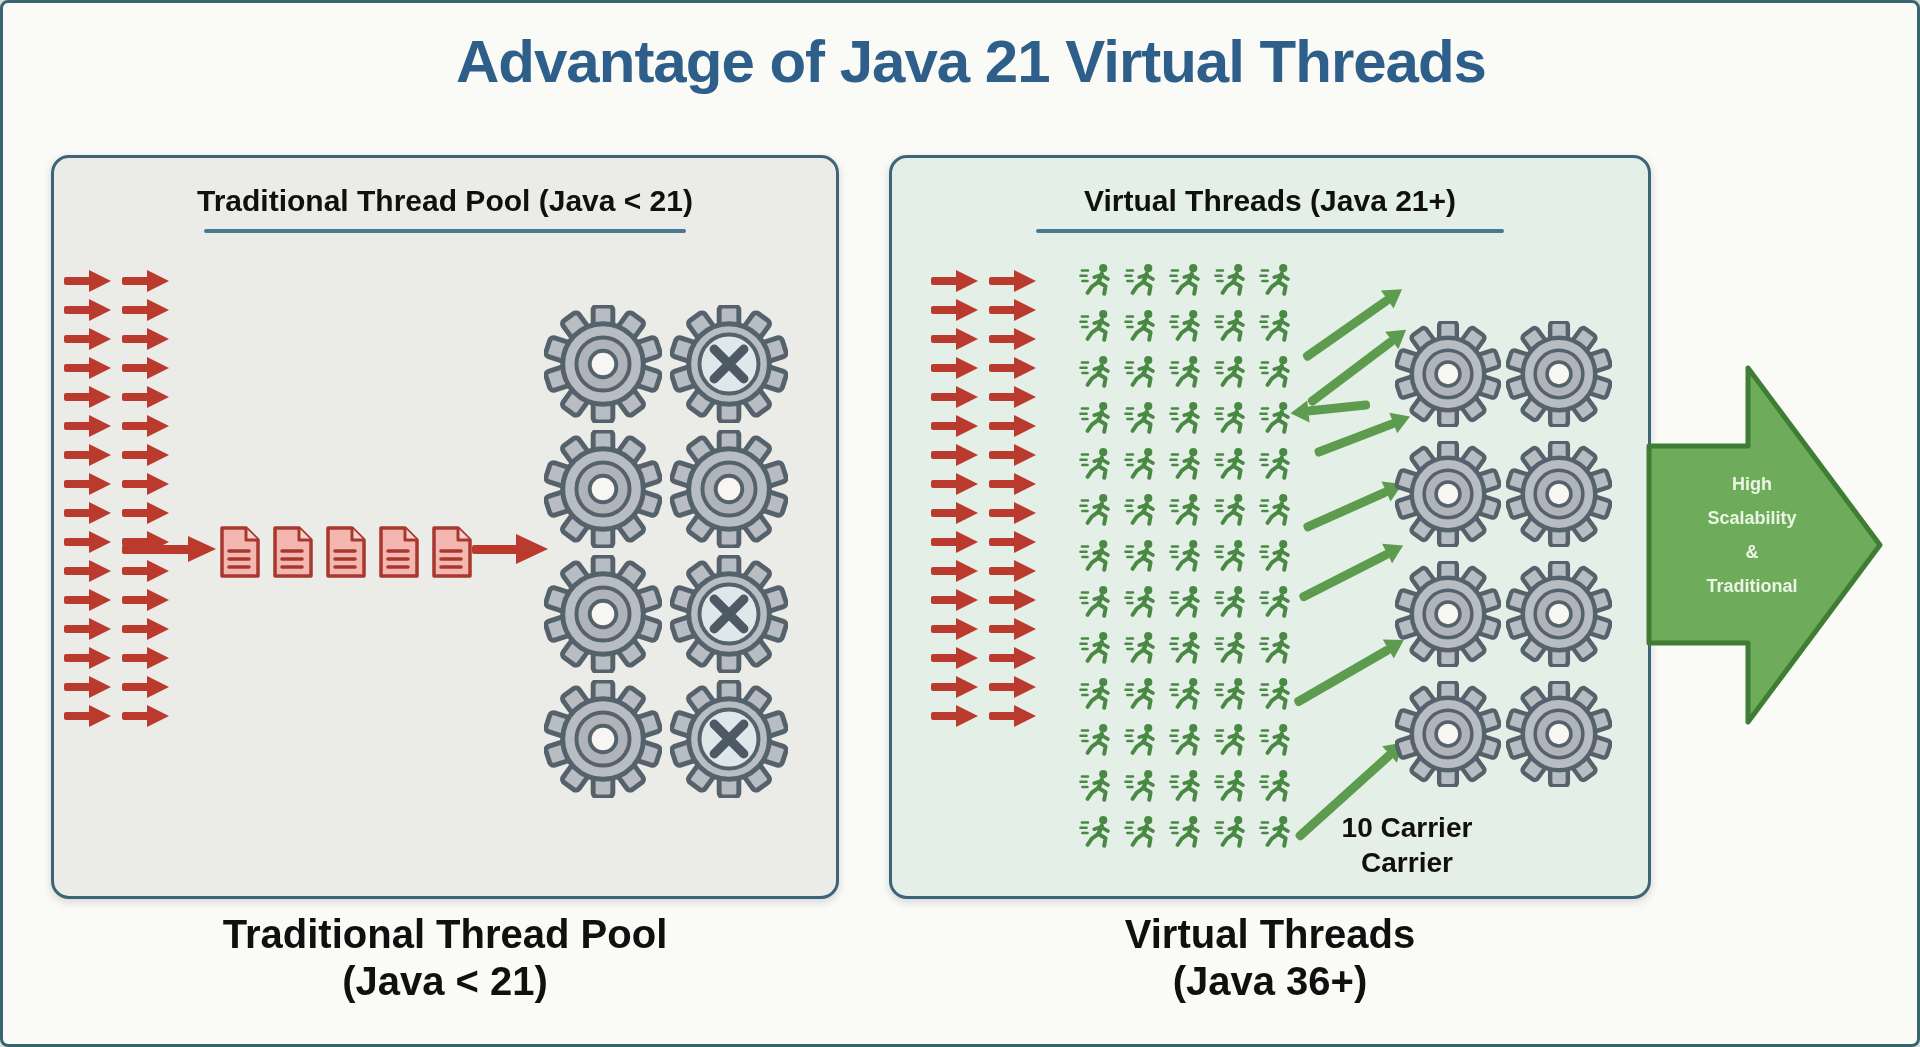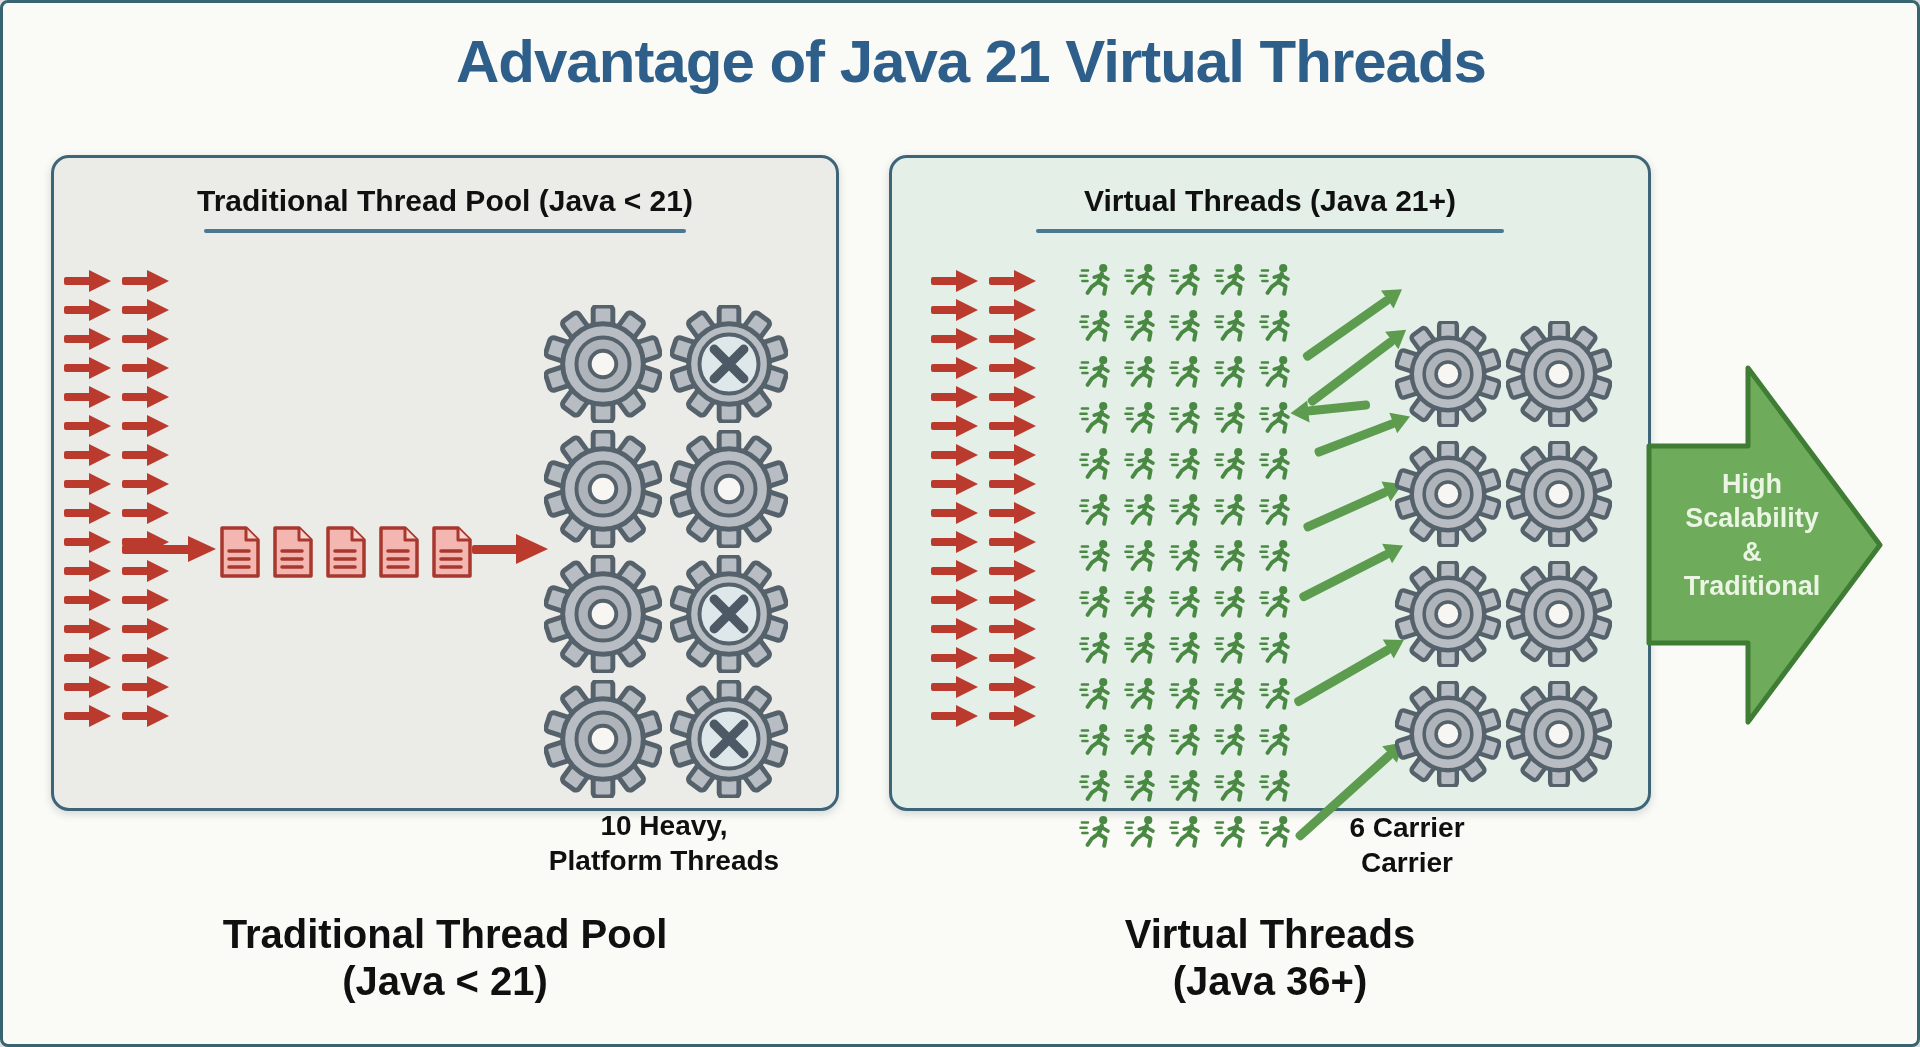--- a/index.html
+++ b/index.html
@@ -12,21 +12,21 @@
   }
   .defs { position:absolute; width:0; height:0; }
 
   .title {
     position:absolute; top:24px; left:0; width:100%; margin:0;
     text-align:center; font-size:60px; font-weight:bold;
     color:var(--title,#2e5f8a); letter-spacing:-1px;padding-left:11px;
   }
 
   .panel {
-    position:absolute; top:152px; height:656px; box-sizing:border-box;
+    position:absolute; top:152px; height:744px; box-sizing:border-box;
     border:3px solid var(--panel-border,#3d6577); border-radius:18px;
     box-shadow:0 3px 8px rgba(40,60,70,.18);
   }
   .panel.left  { left:48px;  width:788px; background:var(--left-bg,#ebebe8); }
   .panel.right { left:886px; width:762px; background:var(--right-bg,#e4f0e7); }
 
   .phead { margin-top:26px; text-align:center; font-size:30px; font-weight:bold; color:var(--ink,#101010); }
   .underline { height:4px; background:var(--underline,#4a7890); margin:11px auto 0; border-radius:2px; }
   .panel.left  .underline { width:482px; }
   .panel.right .underline { width:468px; }
@@ -82,21 +82,21 @@
     color:var(--ink,#101010); line-height:47px; }
   .caption-left  { left:48px;  width:788px; top:908px; }
   .caption-right { left:886px; width:762px; top:908px; }
 
   
   .bigarrow { position:absolute; left:1643px; top:358px; width:246px; height:368px; }
   .bigarrow svg { position:absolute; left:0; top:0; width:100%; height:100%; }
   .bigarrow polygon { fill:var(--bigarrow-fill,#6eab5b); stroke:var(--bigarrow-stroke,#3f7d35);
     stroke-width:5; stroke-linejoin:round; }
   .bigarrow-text { position:absolute; left:0; top:106px; width:212px; text-align:center;
-    font-size:27px; font-weight:bold; color:var(--bigarrow-text,#ebf5e4); line-height:34px; }
+    font-size:18px; font-weight:bold; color:var(--bigarrow-text,#ebf5e4); line-height:34px; }
 </style>
 </head>
 <body>
 
 <div class="canvas">
 
   <svg class="defs" aria-hidden="true">
     <symbol id="sym-gear" viewBox="0 0 120 120">
       <g stroke="#56626b" stroke-width="5">
         <g fill="#b7bdc2">
@@ -234,24 +234,20 @@
           <use href="#sym-gear-x"></use>
         </svg>
         <svg class="gear">
           <use href="#sym-gear"></use>
         </svg>
         <svg class="gear">
           <use href="#sym-gear-x"></use>
         </svg>
       </div>
 
-    <div class="glabel left-glabel">
-      <div>10 Heavy,</div>
-      <div>Platform Threads</div>
-    </div>
   </section>
 
   <section class="panel right">
     <div class="phead">Virtual Threads (Java 21+)</div>
     <div class="underline"></div>
 
     <div class="rgrid">
         <span class="rarrow"></span>
         <span class="rarrow"></span>
         <span class="rarrow"></span>
@@ -514,21 +510,21 @@
         </svg>
         <svg class="gear">
           <use href="#sym-gear"></use>
         </svg>
         <svg class="gear">
           <use href="#sym-gear"></use>
         </svg>
       </div>
 
     <div class="glabel right-glabel">
-      <div>6 Carrier</div>
+      <div>10 Carrier</div>
       <div>Carrier</div>
     </div>
   </section>
 
   <div class="caption caption-left">
     <div>Traditional Thread Pool</div>
     <div>(Java &lt; 21)</div>
   </div>
   <div class="caption caption-right">
     <div>Virtual Threads</div>

